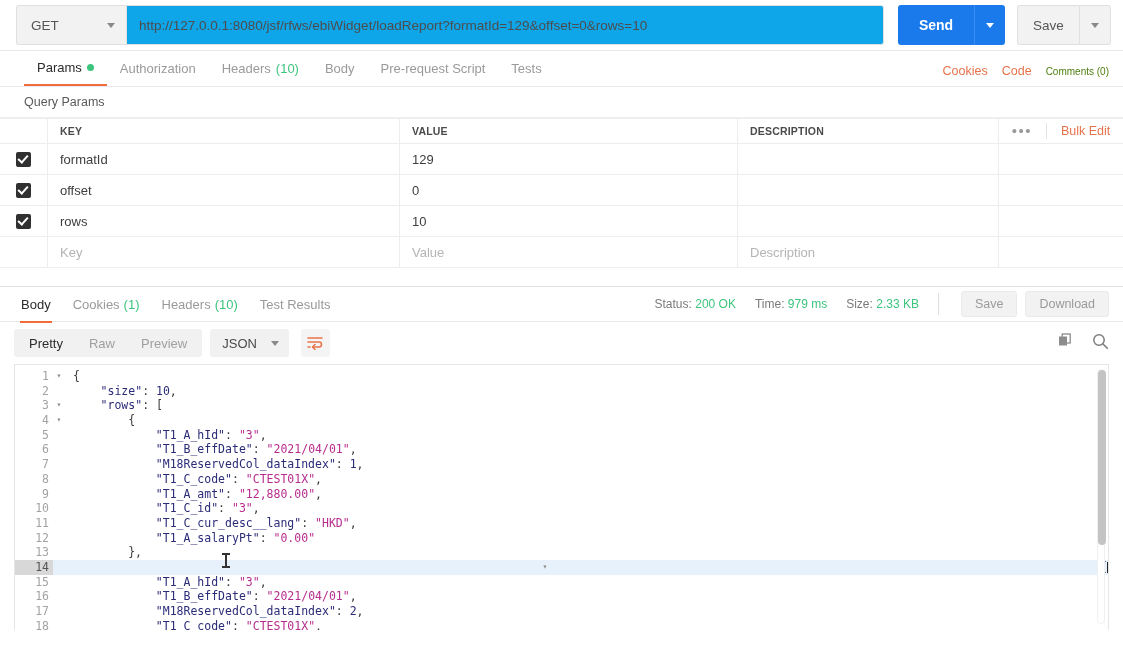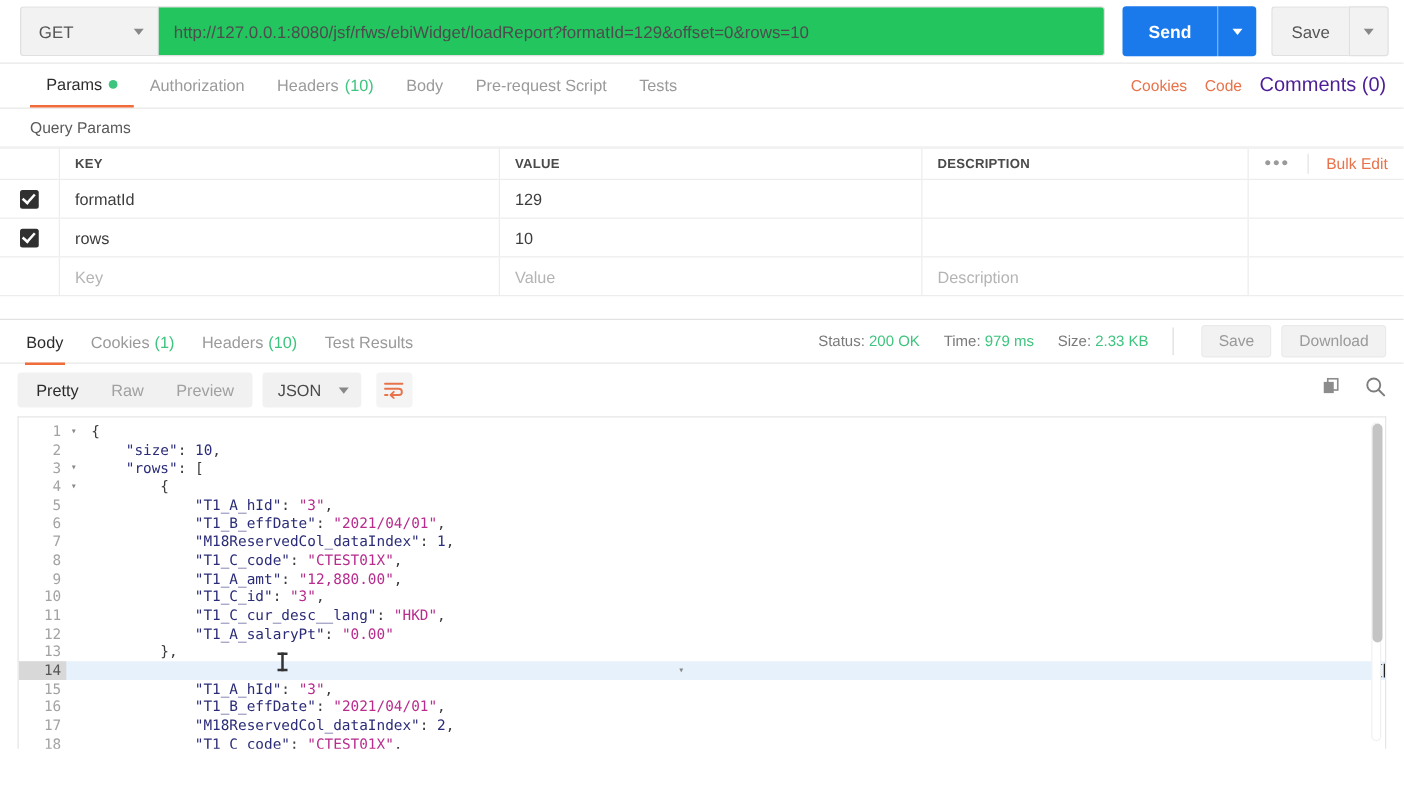--- a/index.html
+++ b/index.html
@@ -32,21 +32,21 @@
   .caret {
     width: 0; height: 0;
     border-left: 4px solid transparent;
     border-right: 4px solid transparent;
     border-top: 5px solid #888;
   }
   .caret.white { border-top-color: #fff; }
   .url-input {
     flex: 1; height: 40px;
     padding: 0 12px;
-    background: #22c55e;
+    background: #0ea5e9;
     border: 1px solid #e0e0e0;
     border-radius: 0 3px 3px 0;
     font-family: "Liberation Sans", sans-serif;
     font-size: 13.5px; color: #4d4d4d;
     outline: none;
   }
   .send-group { display: flex; margin-left: 14px; }
   .send-btn {
     display: flex; align-items: center; justify-content: center;
     width: 76px; height: 40px;
@@ -102,21 +102,21 @@
   .dot-green {
     width: 7px; height: 7px; border-radius: 50%;
     background: #3dc47e; display: inline-block;
   }
   .cnt-green { color: #3dc47e; }
   .reqtabs-right {
     margin-left: auto; display: flex; align-items: center; gap: 14px;
     padding-bottom: 8px;
   }
   .link-orange { font-size: 12.5px; color: #e8734a; cursor: pointer; }
-  .link-muted  { font-size: 16px; color: #4c1d95; cursor: pointer; }
+  .link-muted  { font-size: 10px; color: #4d7c0f; cursor: pointer; }
 
   
   .qp-title {
     height: 31px; display: flex; align-items: center;
     padding-left: 24px;
     font-size: 12.5px; color: #5a5a5a;
     border-bottom: 1px solid #efefef;
   }
   .ptable { width: 1123px; }
   .prow {
@@ -347,20 +347,29 @@
   <div class="prow">
     <div class="c-chk">
       <span class="chk"></span>
     </div>
     <div class="c-key txt-dark">formatId</div>
     <div class="c-val txt-dark">129</div>
     <div class="c-desc txt-place"></div>
     <div class="c-act"></div>
   </div>
 
+  <div class="prow">
+    <div class="c-chk">
+      <span class="chk"></span>
+    </div>
+    <div class="c-key txt-dark">offset</div>
+    <div class="c-val txt-dark">0</div>
+    <div class="c-desc txt-place"></div>
+    <div class="c-act"></div>
+  </div>
 
   <div class="prow">
     <div class="c-chk">
       <span class="chk"></span>
     </div>
     <div class="c-key txt-dark">rows</div>
     <div class="c-val txt-dark">10</div>
     <div class="c-desc txt-place"></div>
     <div class="c-act"></div>
   </div>

